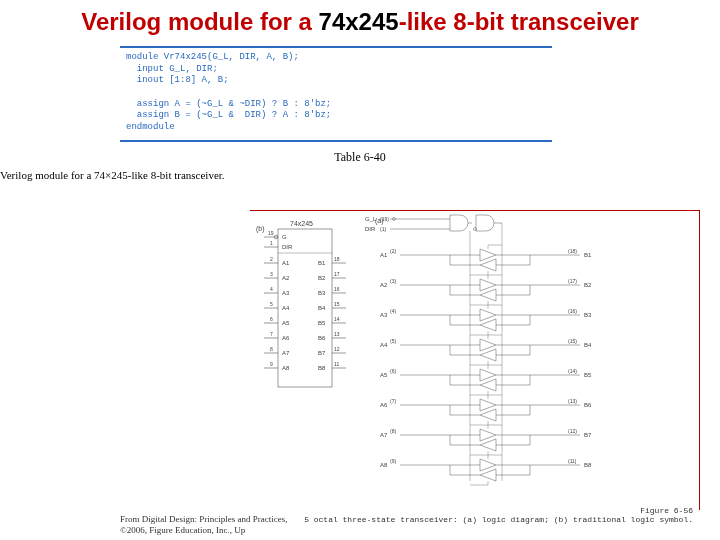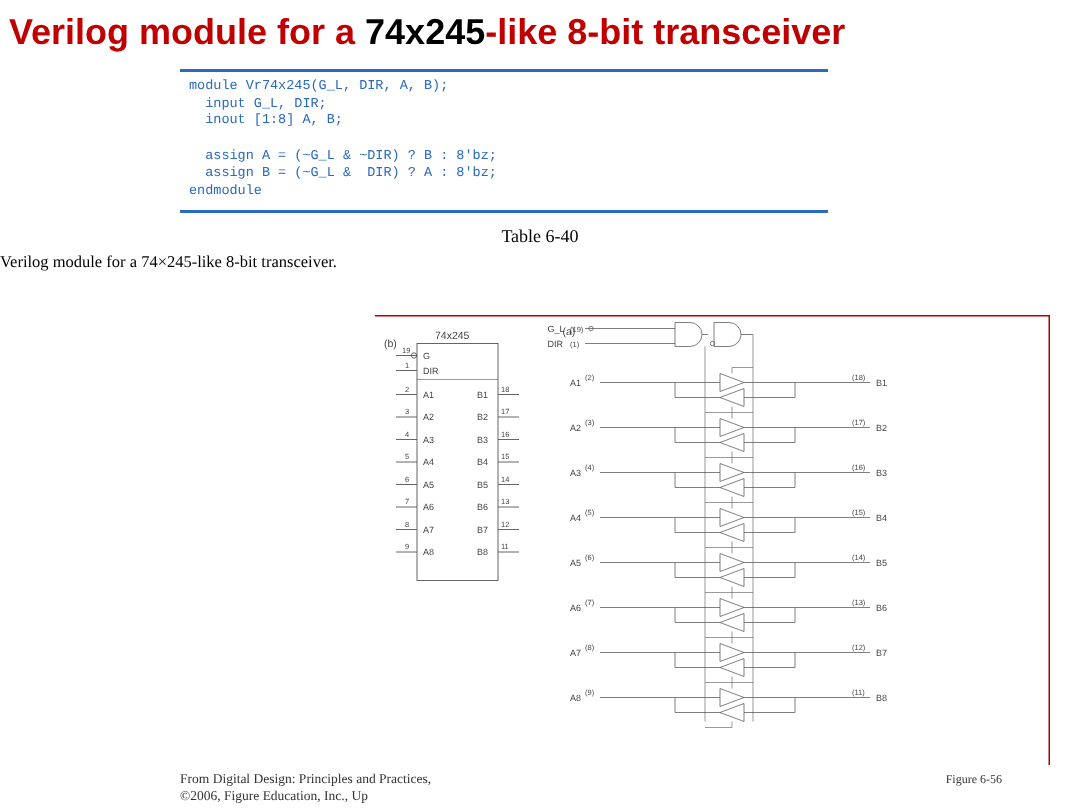--- a/index.html
+++ b/index.html
@@ -12,20 +12,21 @@
     position: relative;
     overflow: hidden;
   }
   .slide-title {
     font-size: 24px;
     font-weight: bold;
     color: #c00000;
     padding: 8px 6px 6px 6px;
     white-space: nowrap;
     font-family: Arial, sans-serif;
+    text-align: center;
   }
   .slide-title .black { color: #000; }
   .code-block {
     margin: 4px 0 0 120px;
     width: 420px;
     border-top: 2px solid #2a6abf;
     border-bottom: 2px solid #2a6abf;
     padding: 4px 6px 6px 6px;
     font-family: "Courier New", monospace;
     font-size: 9px;
@@ -64,23 +65,23 @@
     position: absolute;
     left: 120px;
     bottom: 4px;
     font-family: "Times New Roman", serif;
     font-size: 9px;
     color: #333;
     line-height: 1.2;
   }
   .fig-caption {
     position: absolute;
-    right: 52px;
+    right: 27px;
     bottom: 16px;
-    font-family: Liberation Serif, serif;
+    font-family: Liberation Mono, monospace;
     font-size: 8px;
     color: #333;
     text-align: right;
   }
   svg text { font-family: Arial, sans-serif; }
 </style>
 </head>
 <body>
 
 <div class="slide-title">
@@ -331,13 +332,14 @@
   </svg>
 </div>
 
 <div class="footer-credit">
   <div>From Digital Design: Principles and Practices,</div>
   <div>©2006, Figure Education, Inc., Up</div>
 </div>
 
 <div class="fig-caption">
   <div>Figure 6-56</div>
+  <div>5 octal three-state transceiver: (a) logic diagram; (b) traditional logic symbol.</div>
 </div>
 
 </body></html>

